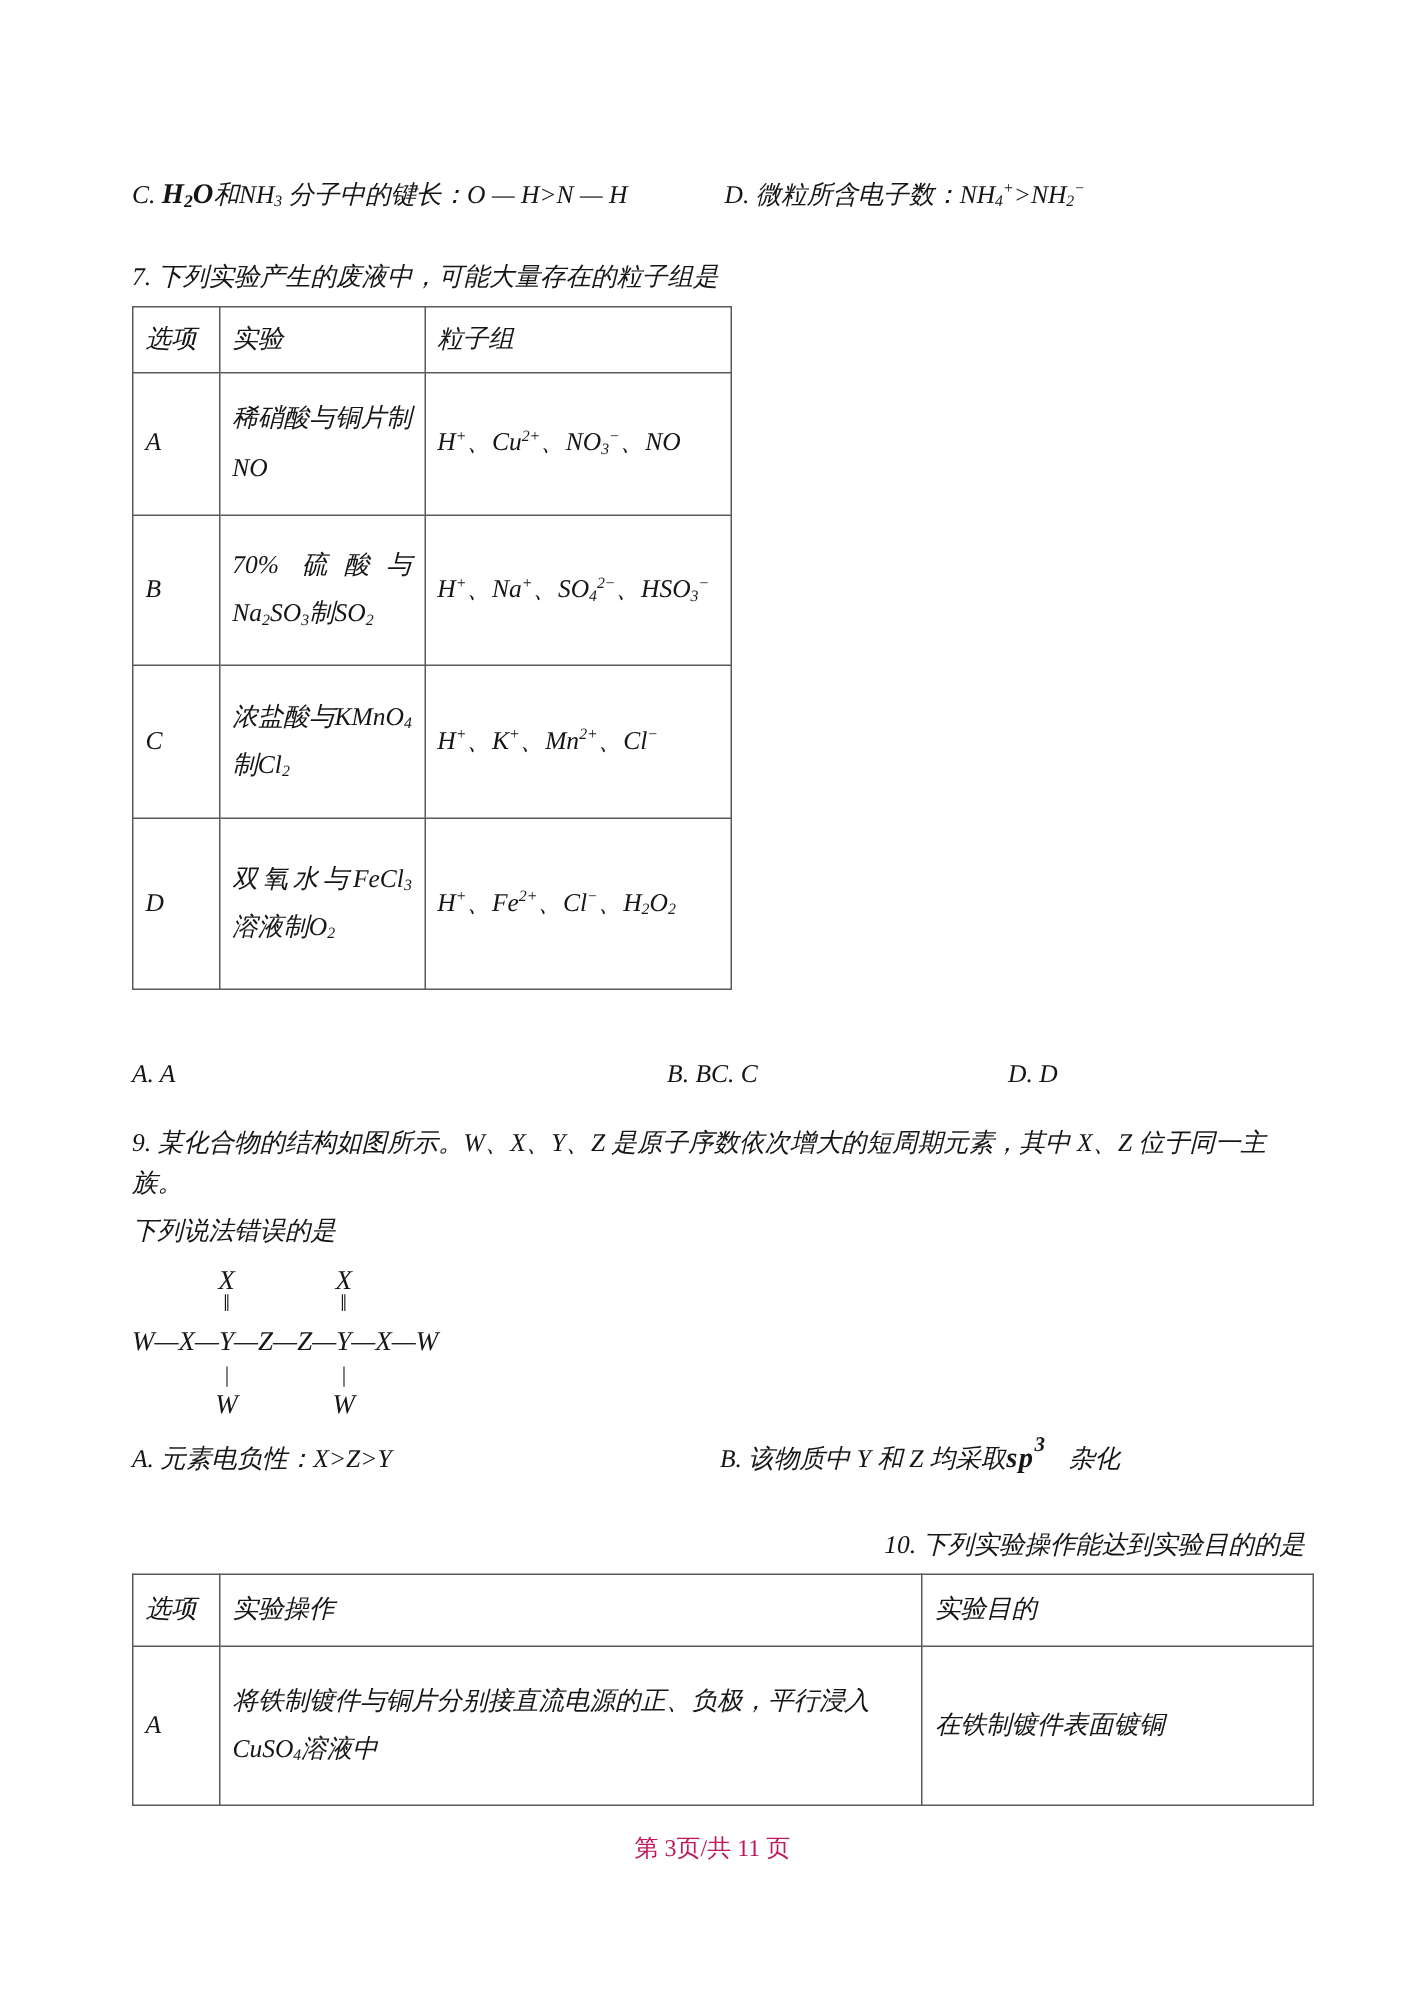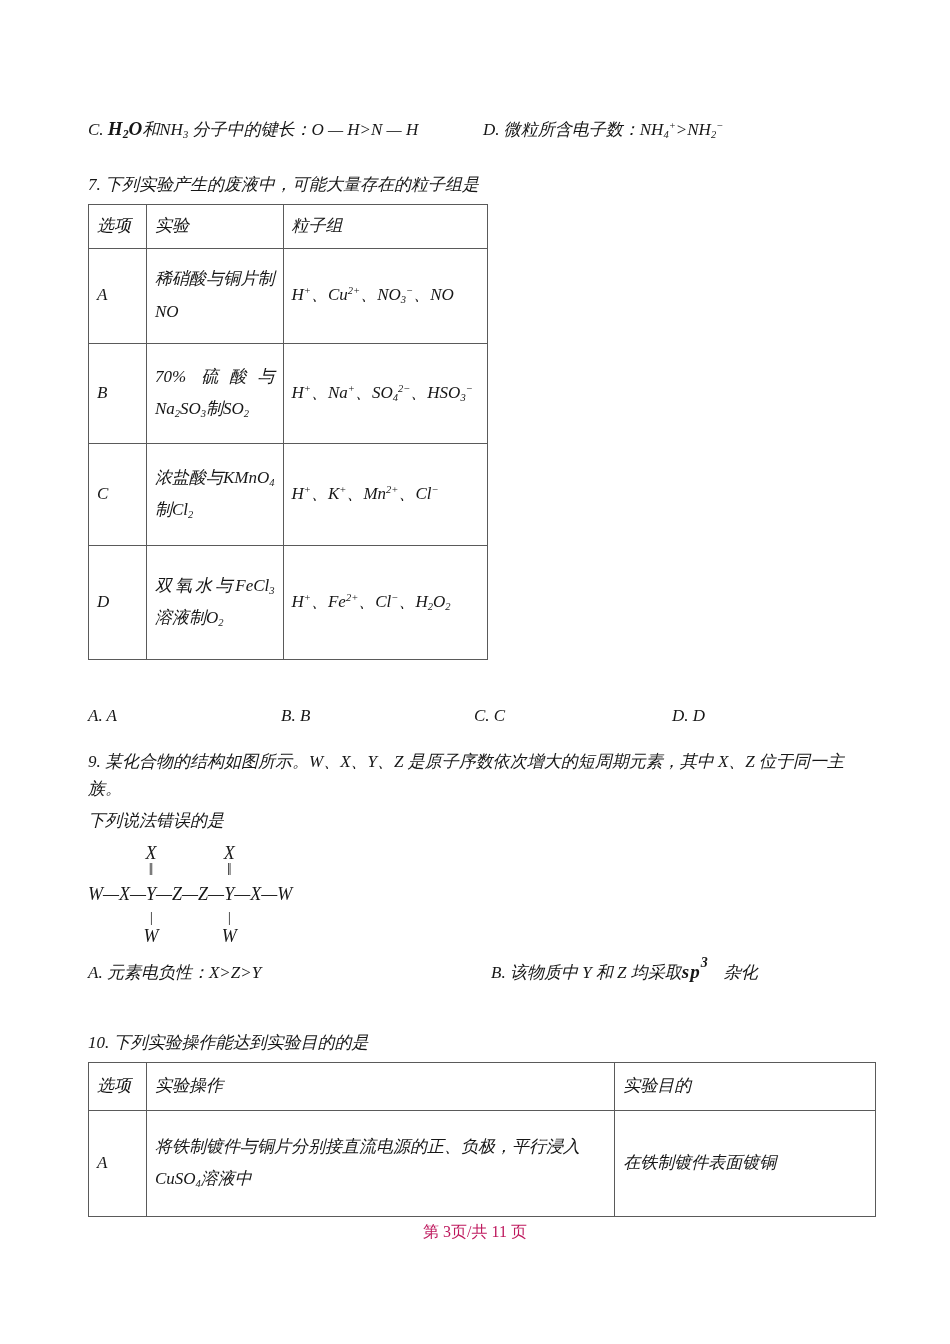--- a/index.html
+++ b/index.html
@@ -39,45 +39,45 @@
   .t8 tr.hdr { height:44px; }
   .t8 tr.rA { height:95px; }
   .t8 tr.rB { height:100px; }
   .t8 tr.rC { height:102px; }
   .t8 tr.rD { height:114px; }
   .t8 td.exp { text-align:justify; }
 
   .answers { margin-top:46px; display:flex; }
   .answers span { display:inline-block; }
   .answers .w1 { width:193px; }
-  .answers .w2 { width:193px; }
+  .answers .w2 { width:193px;text-align:right; }
   .answers .w3 { width:198px; }
 
   .q9-line1 { margin-top:22px; line-height:1.6; }
   .q9-line2 { margin-top:5px; line-height:1.6; }
 
   .structure {
     margin:50px 0 56px 0;
     display:flex; align-items:center;
     font-size:18px;
     width:max-content;
   }
   .structure .ygroup { position:relative; display:inline-block; }
   .structure .sub-top    { position:absolute; left:50%; transform:translateX(-50%); top:-41px; }
   .structure .dbond      { position:absolute; left:50%; transform:translateX(-50%); top:-23px; font-size:16px; }
   .structure .sbond      { position:absolute; left:50%; transform:translateX(-50%); bottom:-21px; font-size:15px; }
   .structure .sub-bottom { position:absolute; left:50%; transform:translateX(-50%); bottom:-42px; }
 
-  .optrow { display:flex; margin-top:20px; align-items:flex-start;gap:11px; }
+  .optrow { display:flex; margin-top:20px; align-items:flex-start; }
   .optrow .left { width:392px; flex:0 0 392px; }
   .sp-big { font-weight:bold; font-size:19px; letter-spacing:1px; }
   .sp-sup { font-size:14px; font-weight:bold; position:relative; top:-11px; }
   .sp-post { margin-left:16px; }
 
-  .q10-title { margin-top:27px; }
+  .q10-title { margin-top:14px;text-align:right; }
   .t10 { width:788px; }
   .t10 col.c1 { width:58px; } .t10 col.c2 { width:469px; } .t10 col.c3 { width:261px; }
   .t10 tr.hdr { height:48px; }
   .t10 tr.rA  { height:106px; }
 
   .footer {
     position:absolute; top:1222px; left:0; width:950px;
     text-align:center; font-size:16px; color:#be185d;
   }
 </style>

